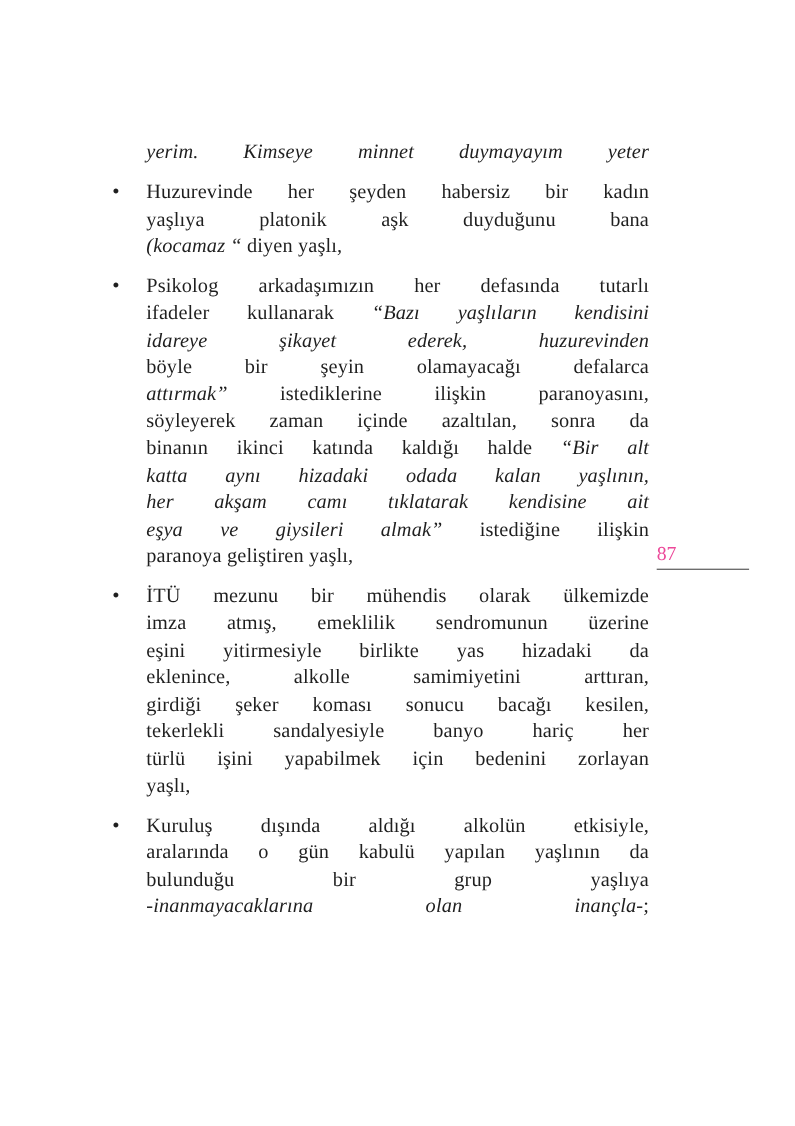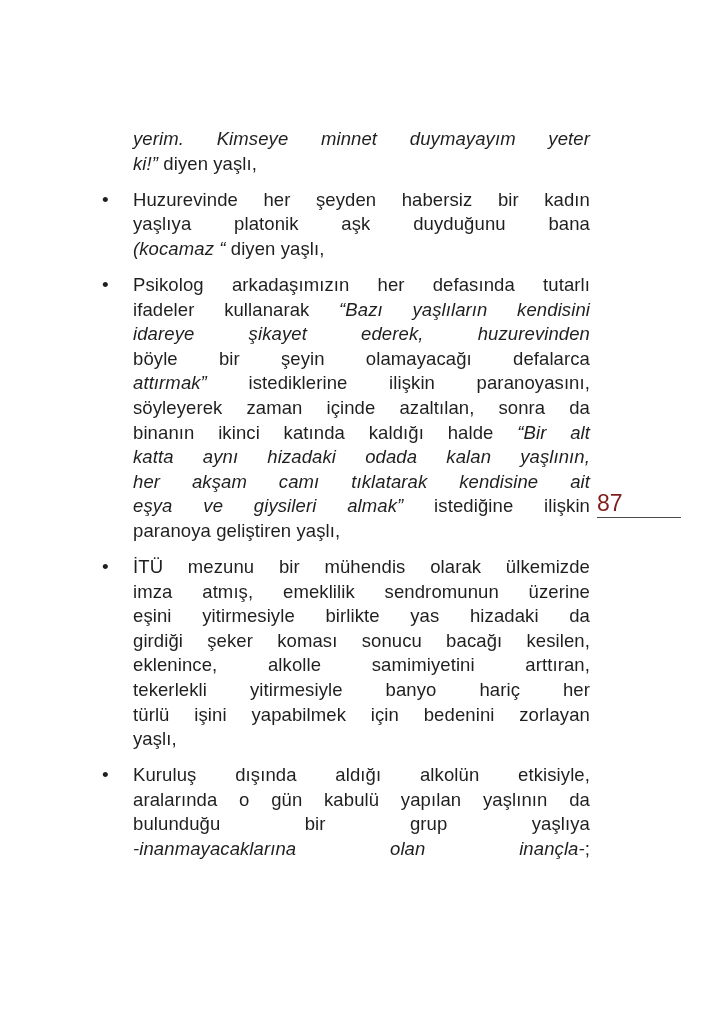--- a/index.html
+++ b/index.html
@@ -7,21 +7,21 @@
     margin: 0;
     padding: 0;
     background: #ffffff;
   }
   .page {
     position: relative;
     width: 723px;
     height: 1024px;
     background: #ffffff;
     overflow: hidden;
-    font-family: Liberation Sans, sans-serif;
+    font-family: Liberation Serif, serif;
   }
   .text-block {
     position: absolute;
     left: 133px;
     top: 127px;
     width: 457px;
     font-size: 18.5px;
     line-height: 24.6px;
     color: #1f1f1f;
     letter-spacing: 0.1px;
@@ -46,36 +46,35 @@
   .line.just {
     text-align-last: justify;
   }
   .it { font-style: italic; }
   .rm { font-style: normal; }
   .pagenum-block {
     position: absolute;
     left: 597px;
     top: 491px;
     width: 84px;
-    font-size: 23px;
+    font-size: 18px;
     line-height: 25px;
-    color: #7f1d1d;
+    color: #ec4899;
     border-bottom: 1.4px solid #4a4a4a;
     padding-bottom: 1px;
     text-align: left;
   }
 </style>
 </head>
 <body>
 
 <div class="page">
   <div class="text-block">
       <div class="para">
         <div class="line just"><span class="it">yerim. Kimseye minnet duymayayım yeter</span></div>
-        <div class="line"><span class="it">ki!”</span><span class="rm"> diyen yaşlı,</span></div>
       </div>
       <div class="para">
         <span class="bullet">•</span>
         <div class="line just"><span class="rm">Huzurevinde her şeyden habersiz bir kadın</span></div>
         <div class="line just"><span class="rm">yaşlıya platonik aşk duyduğunu bana</span></div>
         <div class="line"><span class="it">(kocamaz “</span><span class="rm"> diyen yaşlı,</span></div>
       </div>
       <div class="para">
         <span class="bullet">•</span>
         <div class="line just"><span class="rm">Psikolog arkadaşımızın her defasında tutarlı</span></div>
@@ -88,23 +87,23 @@
         <div class="line just"><span class="it">katta aynı hizadaki odada kalan yaşlının,</span></div>
         <div class="line just"><span class="it">her akşam camı tıklatarak kendisine ait</span></div>
         <div class="line just"><span class="it">eşya ve giysileri almak”</span><span class="rm"> istediğine ilişkin</span></div>
         <div class="line"><span class="rm">paranoya geliştiren yaşlı,</span></div>
       </div>
       <div class="para">
         <span class="bullet">•</span>
         <div class="line just"><span class="rm">İTÜ mezunu bir mühendis olarak ülkemizde</span></div>
         <div class="line just"><span class="rm">imza atmış, emeklilik sendromunun üzerine</span></div>
         <div class="line just"><span class="rm">eşini yitirmesiyle birlikte yas hizadaki da</span></div>
+        <div class="line just"><span class="rm">eklenince, alkolle samimiyetini arttıran,</span></div>
         <div class="line just"><span class="rm">girdiği şeker koması sonucu bacağı kesilen,</span></div>
-        <div class="line just"><span class="rm">eklenince, alkolle samimiyetini arttıran,</span></div>
-        <div class="line just"><span class="rm">tekerlekli yitirmesiyle banyo hariç her</span></div>
+        <div class="line just"><span class="rm">tekerlekli sandalyesiyle banyo hariç her</span></div>
         <div class="line just"><span class="rm">türlü işini yapabilmek için bedenini zorlayan</span></div>
         <div class="line"><span class="rm">yaşlı,</span></div>
       </div>
       <div class="para">
         <span class="bullet">•</span>
         <div class="line just"><span class="rm">Kuruluş dışında aldığı alkolün etkisiyle,</span></div>
         <div class="line just"><span class="rm">aralarında o gün kabulü yapılan yaşlının da</span></div>
         <div class="line just"><span class="rm">bulunduğu bir grup yaşlıya</span></div>
         <div class="line just"><span class="it">-inanmayacaklarına olan inançla-</span><span class="rm">;</span></div>
       </div>

